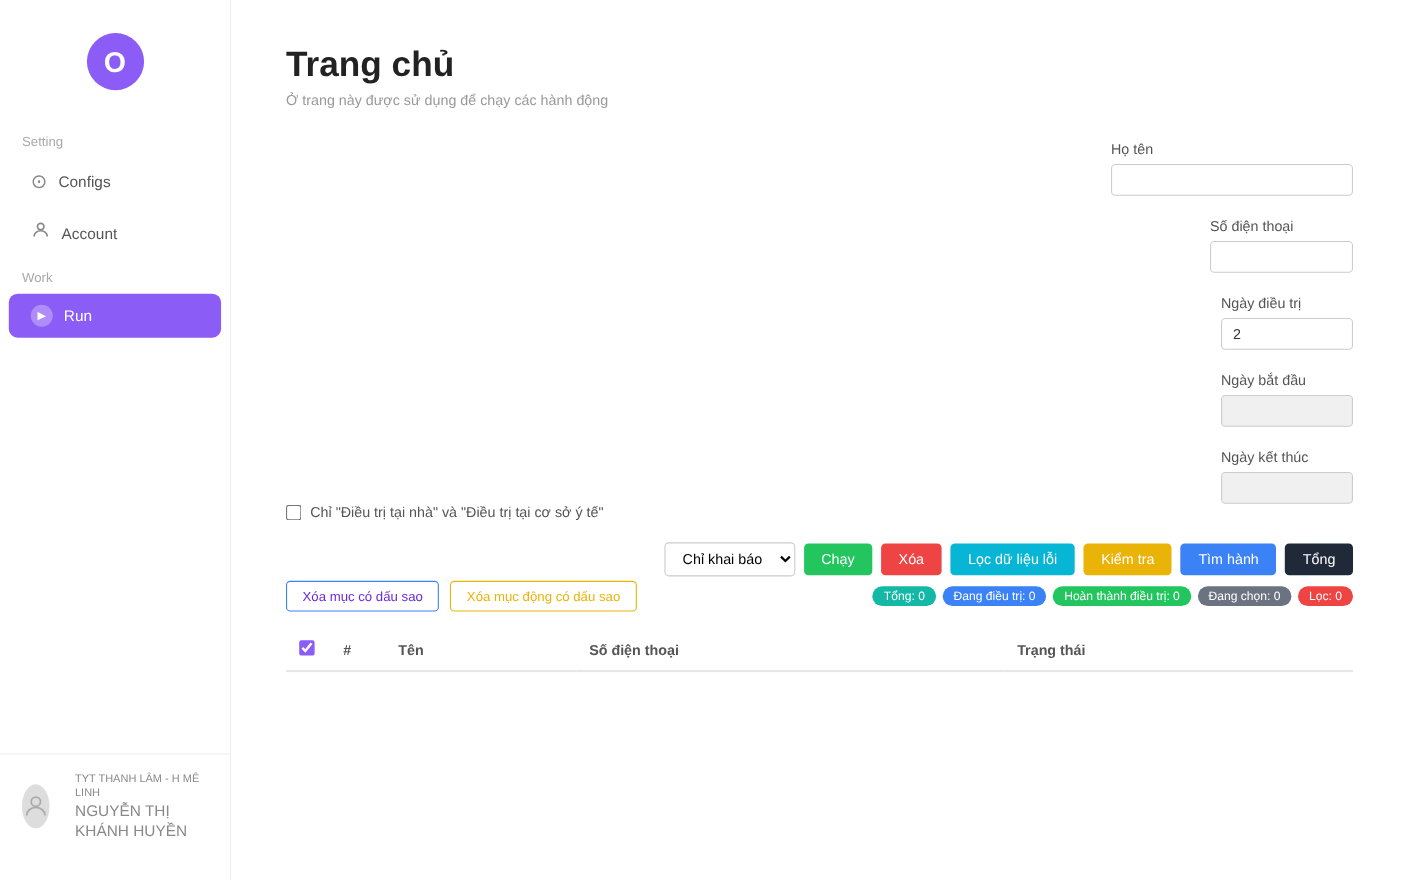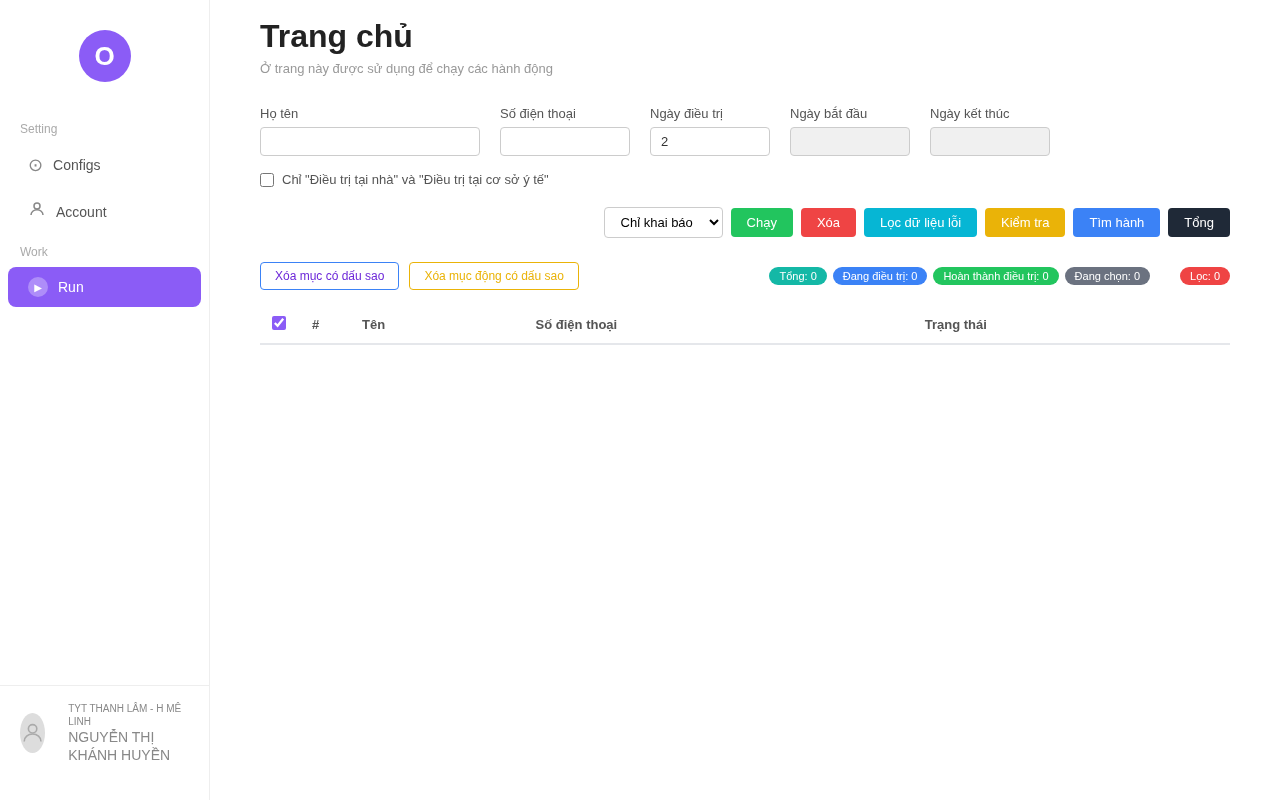--- a/index.html
+++ b/index.html
@@ -97,42 +97,42 @@
       font-size: 18px;
     }
     .user-info { display: flex; flex-direction: column; }
     .user-org { font-size: 10px; color: #888; line-height: 1.3; }
     .user-full { font-size: 14px; color: #888; line-height: 1.3; }
 
     
     .main {
       flex: 1;
       background: #fff;
-      padding: 18px 50px;
+      padding: 40px 50px;
       overflow-y: auto;
     }
     .page-title {
       font-size: 32px;
       font-weight: bold;
       color: #222;
       margin-bottom: 6px;
     }
     .page-subtitle {
       font-size: 13px;
       color: #999;
       margin-bottom: 30px;
     }
 
     
     .filter-row {
       display: flex;
       gap: 20px;
       align-items: flex-end;
-      margin-bottom: 16px;
       flex-wrap: wrap;
+      flex-direction: column;
     }
     .filter-group { display: flex; flex-direction: column; gap: 6px; }
     .filter-label { font-size: 13px; color: #555; }
     .filter-input {
       border: 1px solid #ccc;
       border-radius: 4px;
       padding: 6px 10px;
       font-size: 13px;
       color: #333;
       background: #fff;
@@ -151,21 +151,21 @@
       margin-bottom: 20px;
     }
     .checkbox-row input[type=checkbox] { width: 14px; height: 14px; }
     .checkbox-label { font-size: 13px; color: #555; }
 
     
     .action-row {
       display: flex;
       align-items: center;
       gap: 8px;
-      margin-bottom: 24px;
+      margin-bottom: 4px;
       justify-content: flex-end;
     }
     .action-select {
       border: 1px solid #ccc;
       border-radius: 4px;
       padding: 6px 12px;
       font-size: 13px;
       background: #fff;
       cursor: pointer;
       outline: none;
@@ -220,21 +220,21 @@
       padding: 3px 10px;
       border-radius: 20px;
       font-size: 11px;
       color: white;
       font-weight: 500;
     }
     .badge-teal { background: #14b8a6; }
     .badge-blue { background: #3b82f6; }
     .badge-green { background: #22c55e; }
     .badge-gray { background: #6b7280; }
-    .badge-red { background: #ef4444; margin-left: 24px; }
+    .badge-red { background: #ef4444; }
 
     
     .data-table {
       width: 100%;
       border-collapse: collapse;
       font-size: 13px;
     }
     .data-table th {
       text-align: left;
       padding: 10px 12px;

